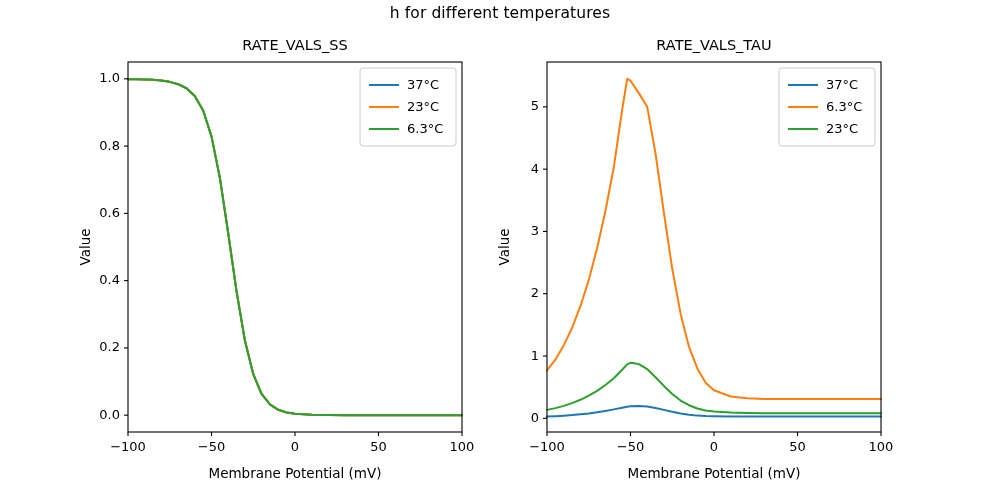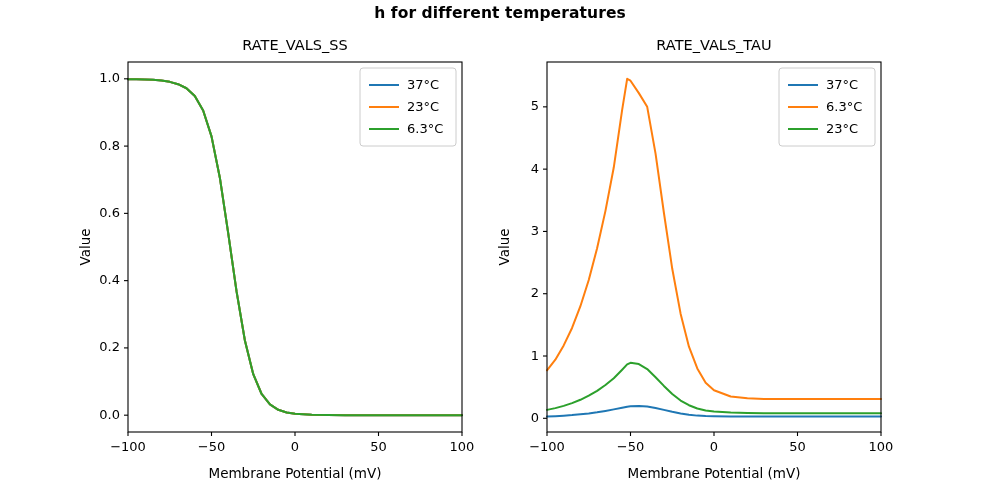--- a/index.html
+++ b/index.html
@@ -22,21 +22,20 @@
   }
   .suptitle {
     position: absolute;
     top: 4px;
     left: 0;
     width: 1000px;
     text-align: center;
     font-size: 15.5px;
     color: #000000;
     letter-spacing: 0.1px;
-    font-weight: bold;
   }
   .axes-title {
     font-size: 14.5px;
     fill: #000000;
     text-anchor: middle;
   }
   .tick-label {
     font-size: 13px;
     fill: #000000;
   }

